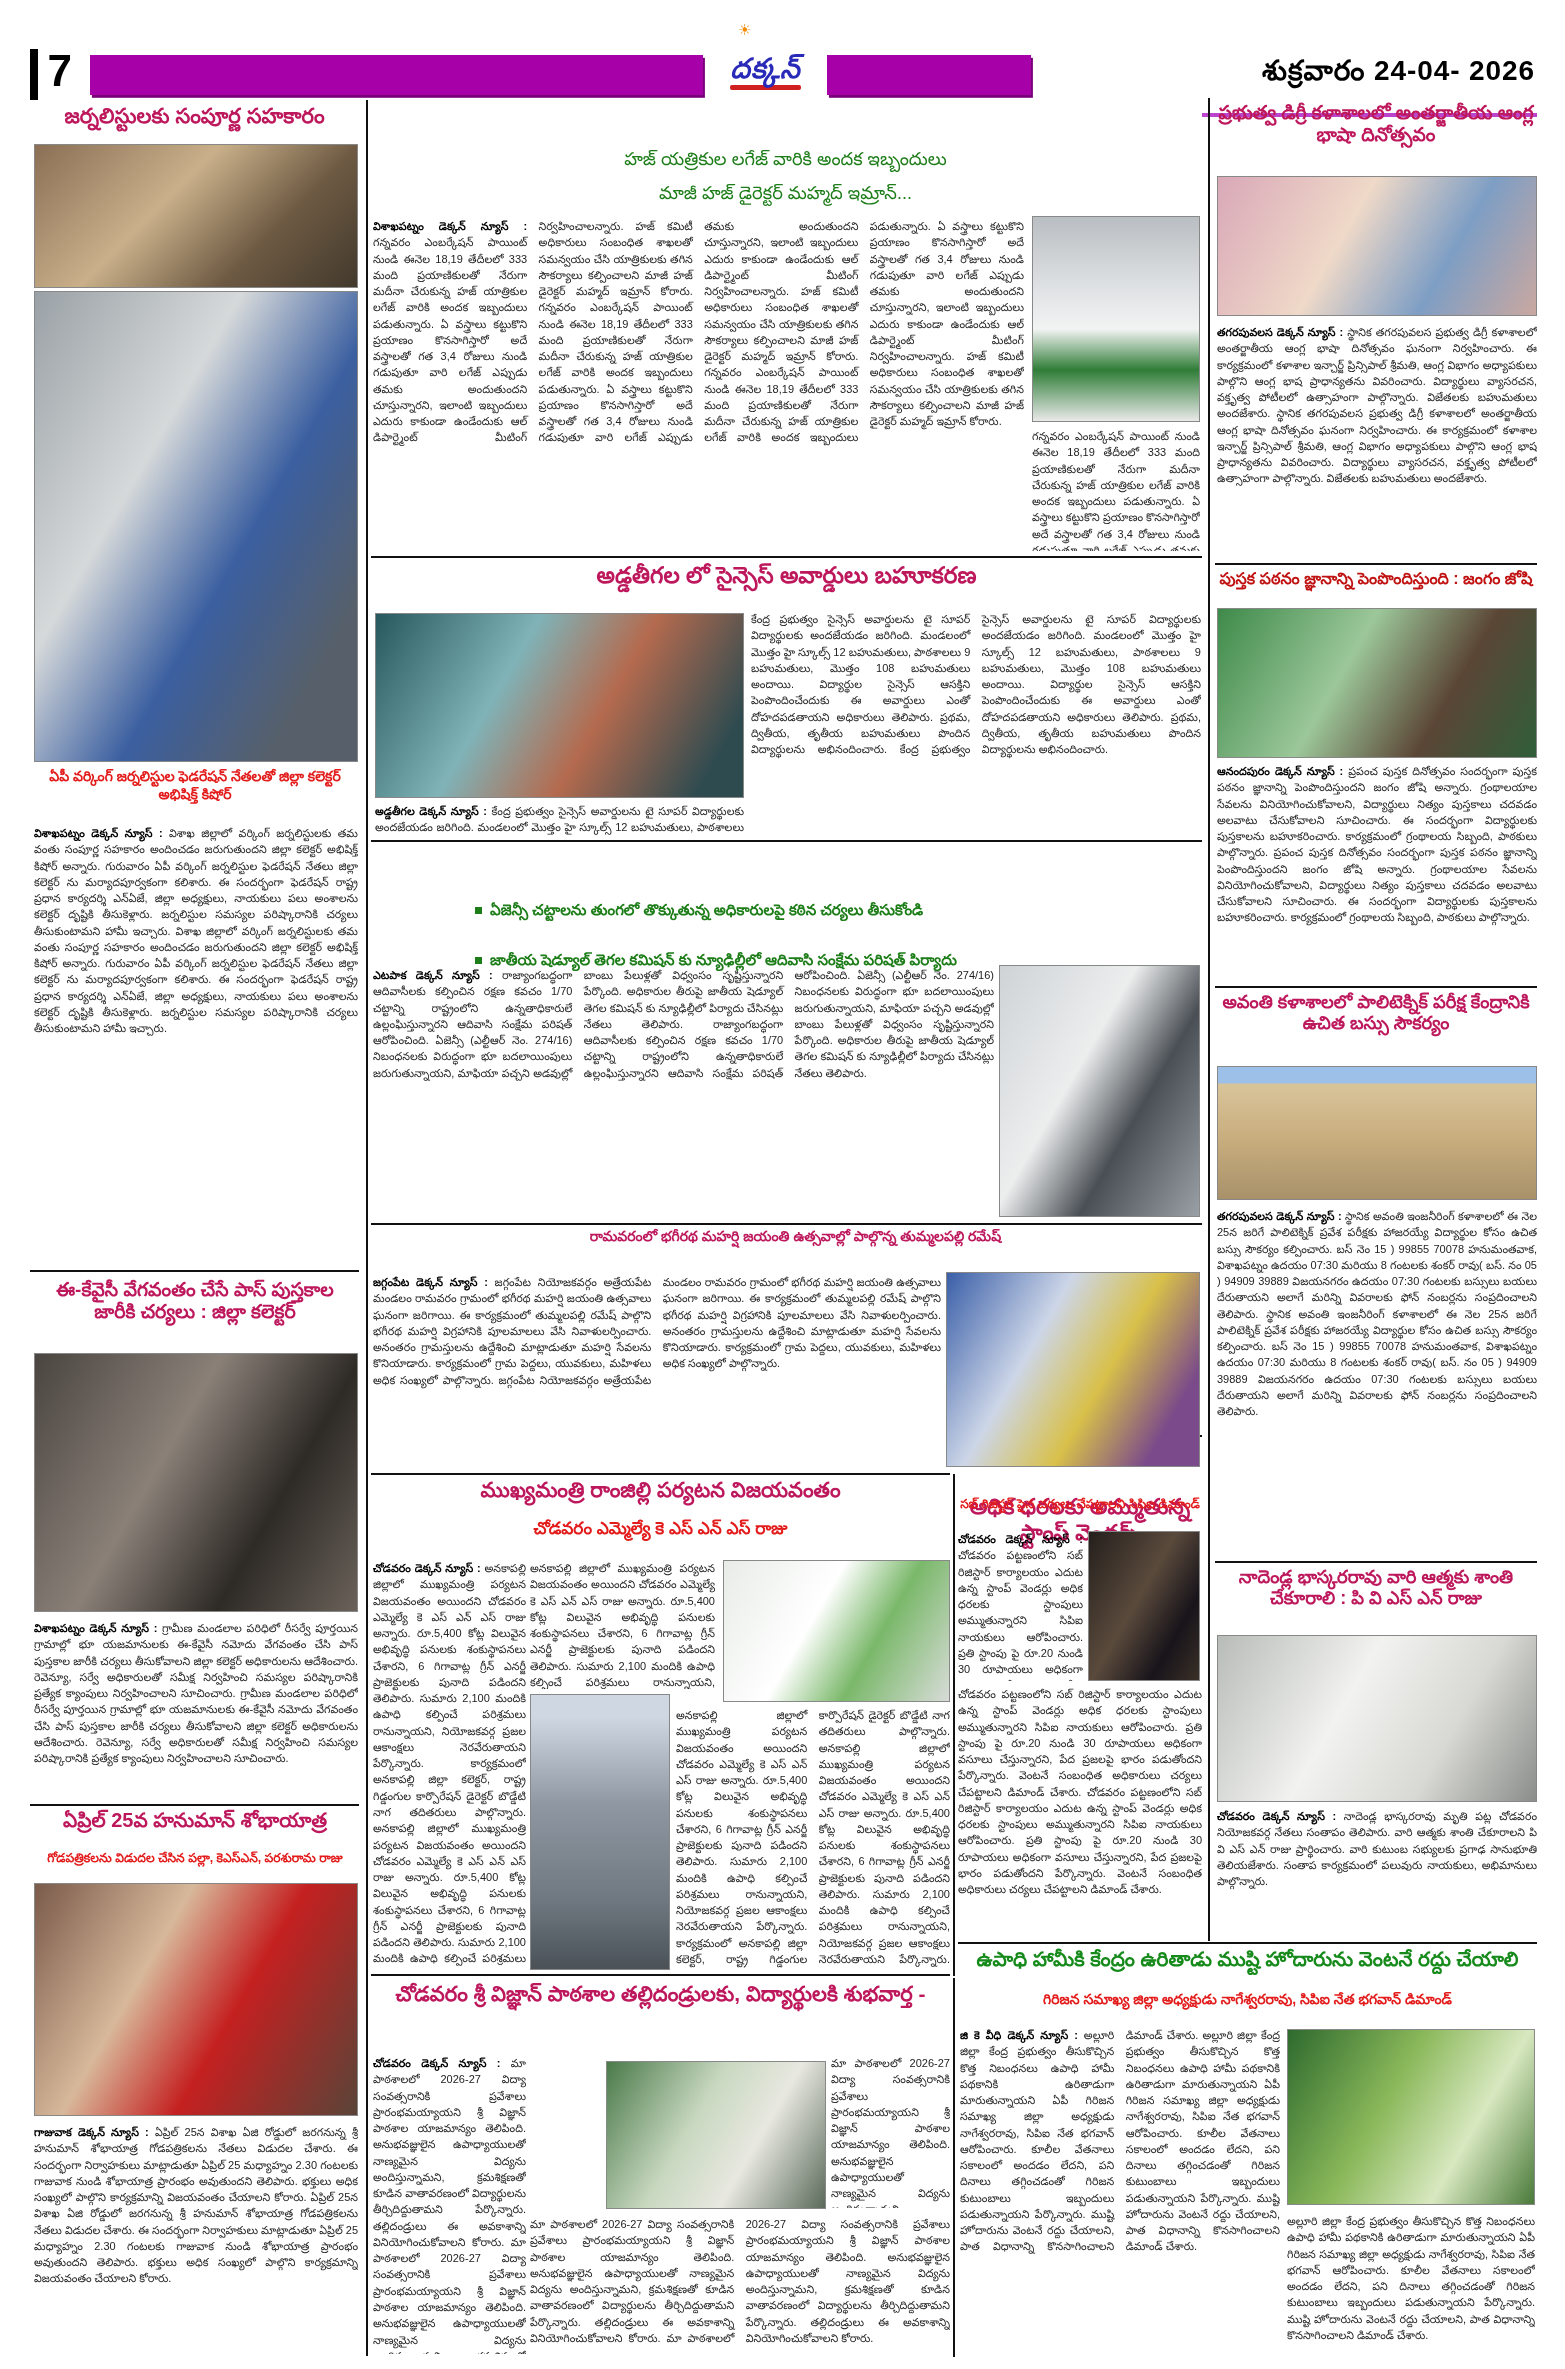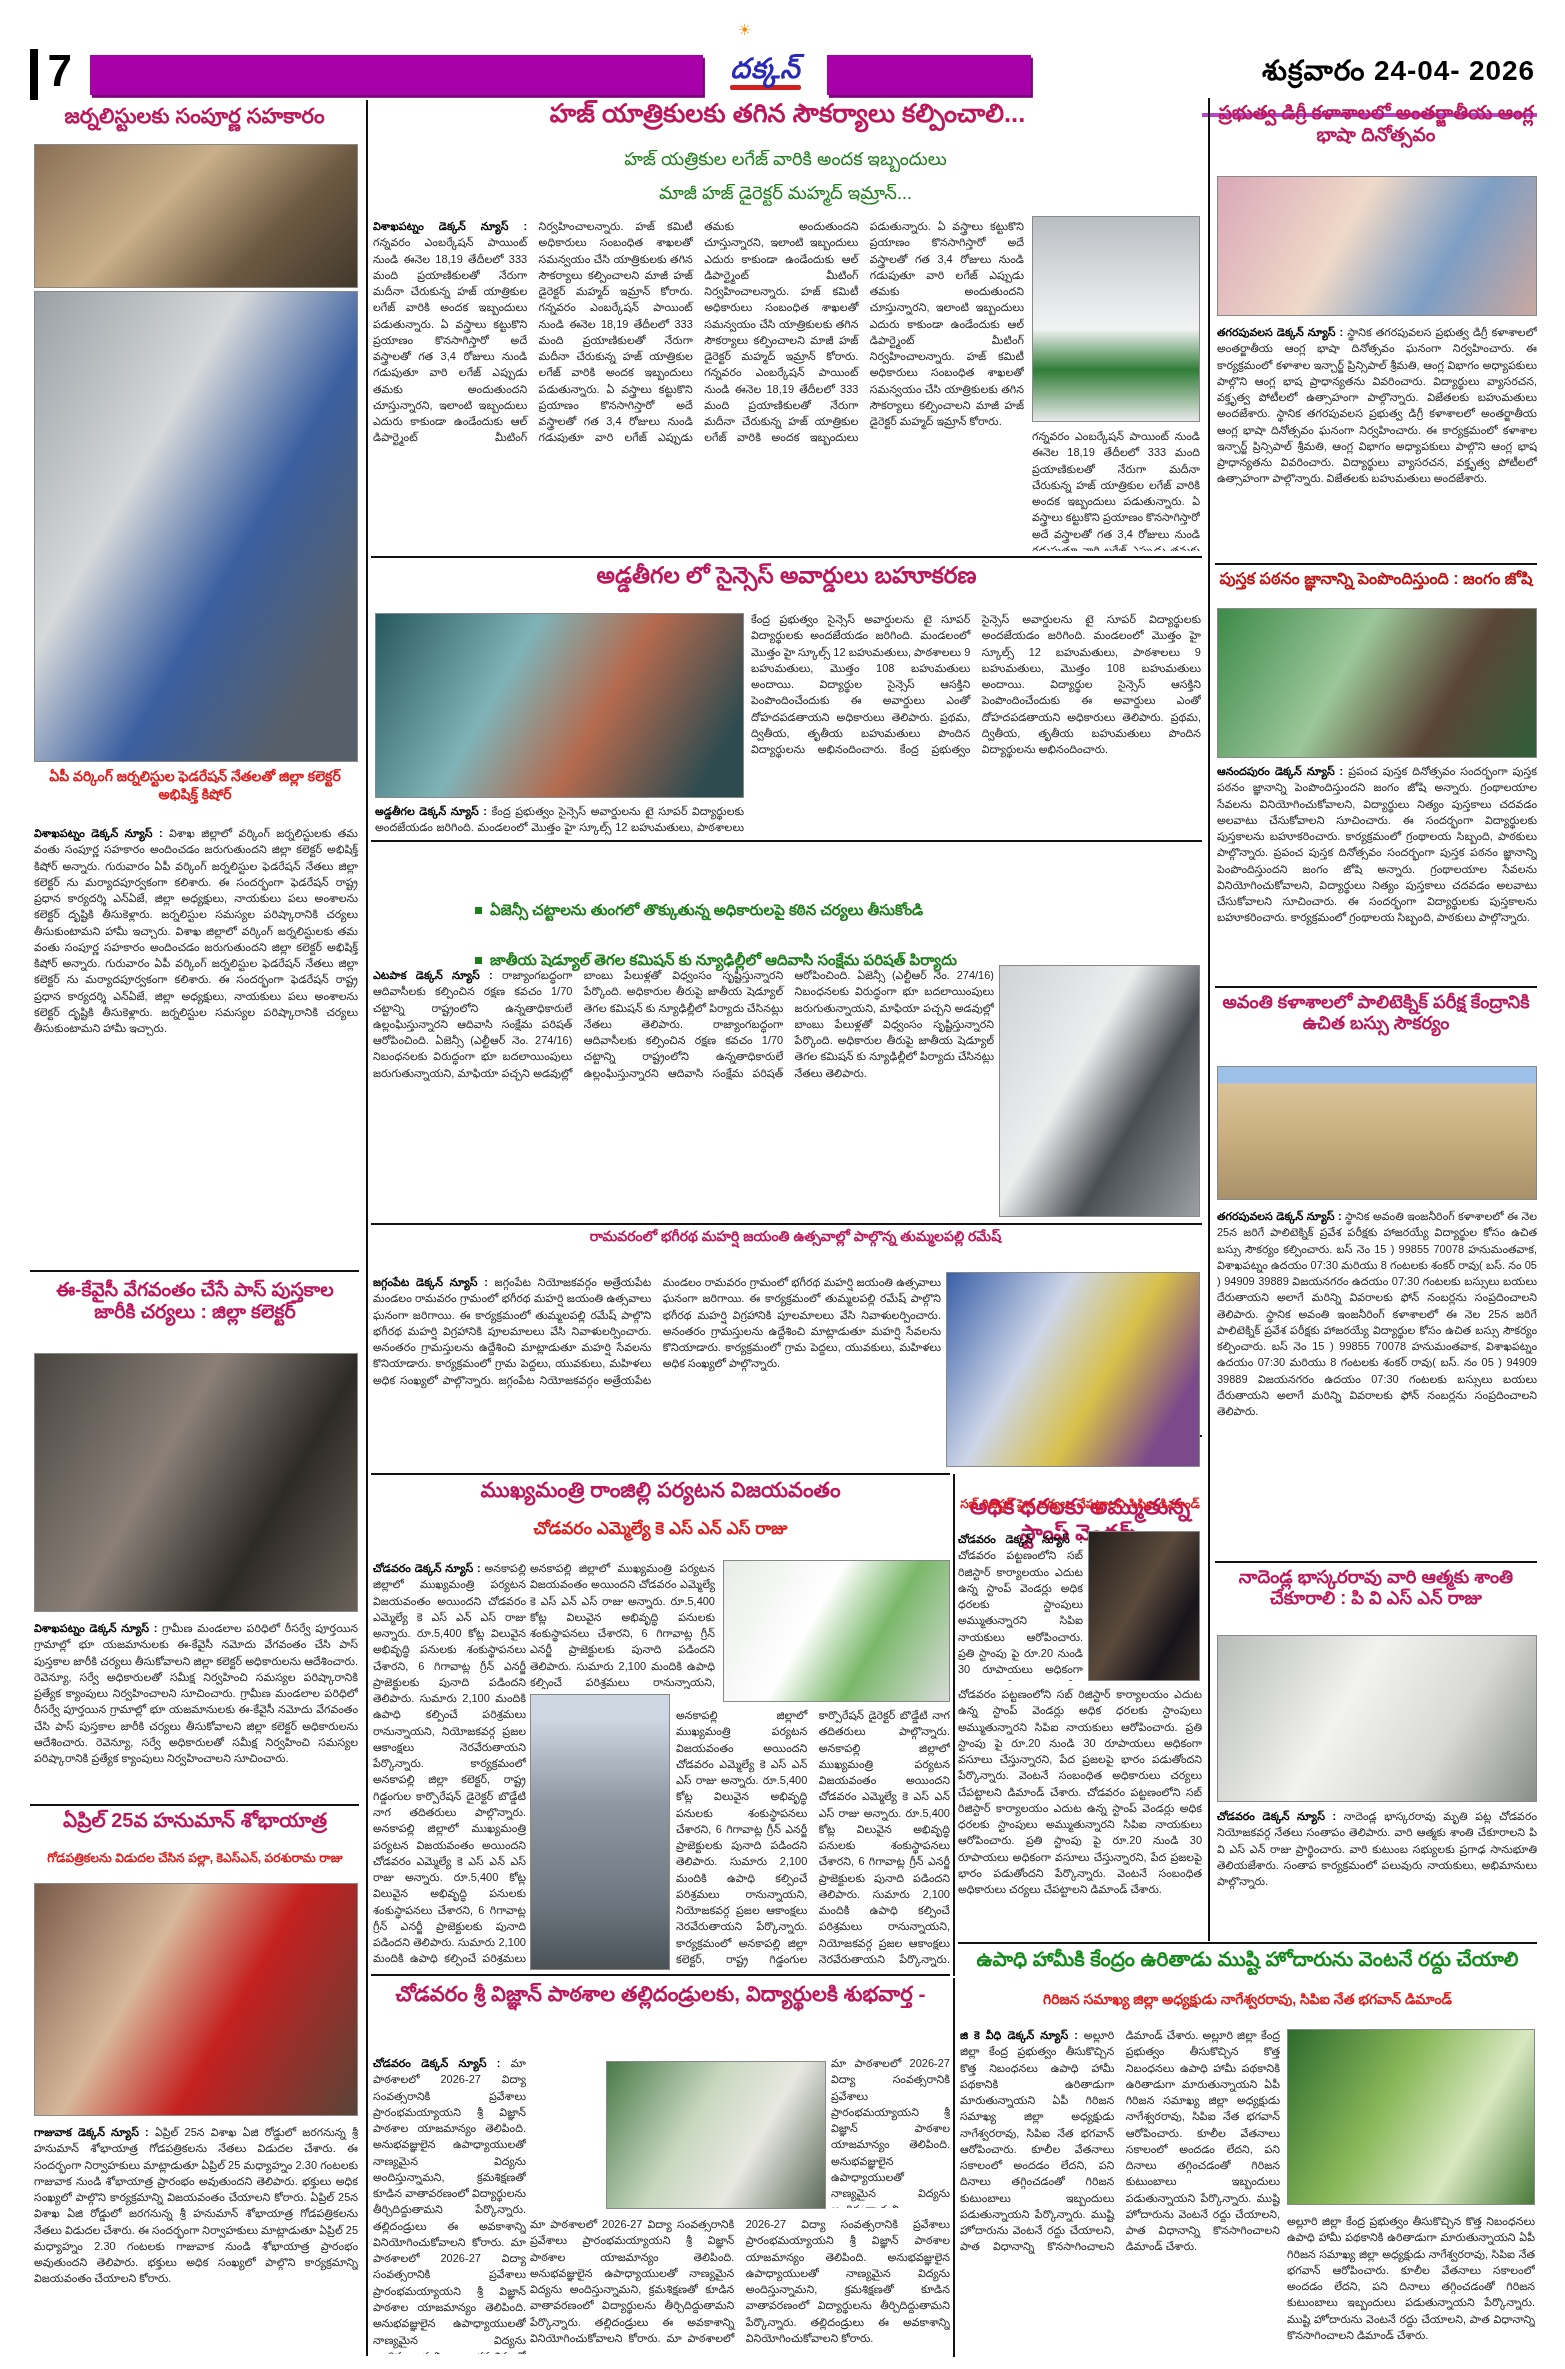--- a/index.html
+++ b/index.html
@@ -102,21 +102,20 @@
   </div>
 
   <div class="abs h-black" style="left:34px;top:1809px;width:322px;font-size:20px;">ఏప్రిల్ 25వ హనుమాన్ శోభాయాత్ర</div>
   <div class="abs sub-red" style="left:34px;top:1851px;width:322px;font-size:12.3px;">గోడపత్రికలను విడుదల చేసిన పల్లా, కెఎస్ఎన్, పరశురామ రాజు</div>
   <div class="abs photo ph-posters" style="left:34px;top:1883px;width:324px;height:233px;"></div>
   <div class="abs body" style="left:34px;top:2124px;width:324px;height:233px;">
     <b>గాజువాక డెక్కన్ న్యూస్ :</b>
     <span>ఏప్రిల్ 25న విశాఖ ఏజి రోడ్డులో జరగనున్న శ్రీ హనుమాన్ శోభాయాత్ర గోడపత్రికలను నేతలు విడుదల చేశారు. ఈ సందర్భంగా నిర్వాహకులు మాట్లాడుతూ ఏప్రిల్ 25 మధ్యాహ్నం 2.30 గంటలకు గాజువాక నుండి శోభాయాత్ర ప్రారంభం అవుతుందని తెలిపారు. భక్తులు అధిక సంఖ్యలో పాల్గొని కార్యక్రమాన్ని విజయవంతం చేయాలని కోరారు. ఏప్రిల్ 25న విశాఖ ఏజి రోడ్డులో జరగనున్న శ్రీ హనుమాన్ శోభాయాత్ర గోడపత్రికలను నేతలు విడుదల చేశారు. ఈ సందర్భంగా నిర్వాహకులు మాట్లాడుతూ ఏప్రిల్ 25 మధ్యాహ్నం 2.30 గంటలకు గాజువాక నుండి శోభాయాత్ర ప్రారంభం అవుతుందని తెలిపారు. భక్తులు అధిక సంఖ్యలో పాల్గొని కార్యక్రమాన్ని విజయవంతం చేయాలని కోరారు.</span>
   </div>
 
-  <div class="abs h-black" style="left:371px;top:98px;width:833px;font-size:25.6px;">హజ్ యాత్రికులకు తగిన సౌకర్యాలు కల్పించాలి...</div>
   <div class="abs sub-green" style="left:473px;top:148px;width:625px;font-size:18px;">హజ్ యత్రికుల లగేజ్ వారికి అందక ఇబ్బందులు</div>
   <div class="abs sub-green" style="left:473px;top:182px;width:625px;font-size:18px;">మాజీ హజ్ డైరెక్టర్ మహ్మద్ ఇమ్రాన్...</div>
   <div class="abs body c4" style="left:373px;top:218px;width:651px;height:333px;">
     <b>విశాఖపట్నం డెక్కన్ న్యూస్ :</b>
     <span>గన్నవరం ఎంబర్కేషన్ పాయింట్ నుండి ఈనెల 18,19 తేదీలలో 333 మంది ప్రయాణికులతో నేరుగా మదీనా చేరుకున్న హజ్ యాత్రికుల లగేజ్ వారికి అందక ఇబ్బందులు పడుతున్నారు. ఏ వస్త్రాలు కట్టుకొని ప్రయాణం కొనసాగిస్తారో అదే వస్త్రాలతో గత 3,4 రోజులు నుండి గడుపుతూ వారి లగేజ్ ఎప్పుడు తమకు అందుతుందని చూస్తున్నారని, ఇలాంటి ఇబ్బందులు ఎదురు కాకుండా ఉండేందుకు ఆల్ డిపార్ట్మెంట్ మీటింగ్ నిర్వహించాలన్నారు. హజ్ కమిటీ అధికారులు సంబంధిత శాఖలతో సమన్వయం చేసి యాత్రికులకు తగిన సౌకర్యాలు కల్పించాలని మాజీ హజ్ డైరెక్టర్ మహ్మద్ ఇమ్రాన్ కోరారు. గన్నవరం ఎంబర్కేషన్ పాయింట్ నుండి ఈనెల 18,19 తేదీలలో 333 మంది ప్రయాణికులతో నేరుగా మదీనా చేరుకున్న హజ్ యాత్రికుల లగేజ్ వారికి అందక ఇబ్బందులు పడుతున్నారు. ఏ వస్త్రాలు కట్టుకొని ప్రయాణం కొనసాగిస్తారో అదే వస్త్రాలతో గత 3,4 రోజులు నుండి గడుపుతూ వారి లగేజ్ ఎప్పుడు తమకు అందుతుందని చూస్తున్నారని, ఇలాంటి ఇబ్బందులు ఎదురు కాకుండా ఉండేందుకు ఆల్ డిపార్ట్మెంట్ మీటింగ్ నిర్వహించాలన్నారు. హజ్ కమిటీ అధికారులు సంబంధిత శాఖలతో సమన్వయం చేసి యాత్రికులకు తగిన సౌకర్యాలు కల్పించాలని మాజీ హజ్ డైరెక్టర్ మహ్మద్ ఇమ్రాన్ కోరారు. గన్నవరం ఎంబర్కేషన్ పాయింట్ నుండి ఈనెల 18,19 తేదీలలో 333 మంది ప్రయాణికులతో నేరుగా మదీనా చేరుకున్న హజ్ యాత్రికుల లగేజ్ వారికి అందక ఇబ్బందులు పడుతున్నారు. ఏ వస్త్రాలు కట్టుకొని ప్రయాణం కొనసాగిస్తారో అదే వస్త్రాలతో గత 3,4 రోజులు నుండి గడుపుతూ వారి లగేజ్ ఎప్పుడు తమకు అందుతుందని చూస్తున్నారని, ఇలాంటి ఇబ్బందులు ఎదురు కాకుండా ఉండేందుకు ఆల్ డిపార్ట్మెంట్ మీటింగ్ నిర్వహించాలన్నారు. హజ్ కమిటీ అధికారులు సంబంధిత శాఖలతో సమన్వయం చేసి యాత్రికులకు తగిన సౌకర్యాలు కల్పించాలని మాజీ హజ్ డైరెక్టర్ మహ్మద్ ఇమ్రాన్ కోరారు.</span>
   </div>
   <div class="abs photo ph-haj-man" style="left:1032px;top:216px;width:168px;height:206px;"></div>
   <div class="abs body" style="left:1032px;top:428px;width:168px;height:123px;">
     <span>గన్నవరం ఎంబర్కేషన్ పాయింట్ నుండి ఈనెల 18,19 తేదీలలో 333 మంది ప్రయాణికులతో నేరుగా మదీనా చేరుకున్న హజ్ యాత్రికుల లగేజ్ వారికి అందక ఇబ్బందులు పడుతున్నారు. ఏ వస్త్రాలు కట్టుకొని ప్రయాణం కొనసాగిస్తారో అదే వస్త్రాలతో గత 3,4 రోజులు నుండి గడుపుతూ వారి లగేజ్ ఎప్పుడు తమకు అందుతుందని చూస్తున్నారని, ఇలాంటి ఇబ్బందులు ఎదురు కాకుండా ఉండేందుకు ఆల్ డిపార్ట్మెంట్ మీటింగ్ నిర్వహించాలన్నారు. హజ్ కమిటీ అధికారులు సంబంధిత శాఖలతో సమన్వయం చేసి యాత్రికులకు తగిన సౌకర్యాలు కల్పించాలని మాజీ హజ్ డైరెక్టర్ మహ్మద్ ఇమ్రాన్ కోరారు.</span>
   </div>

